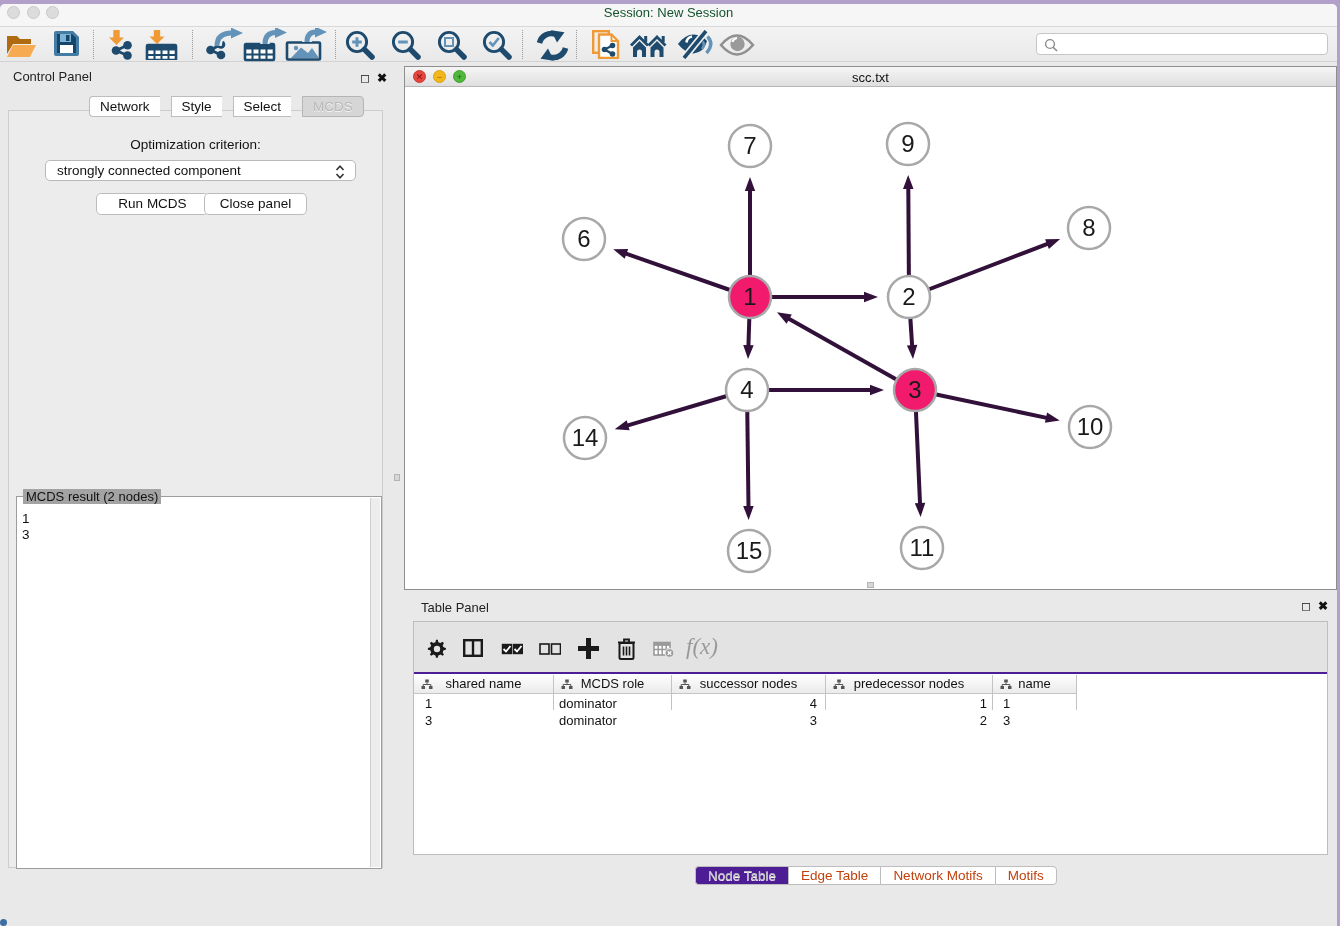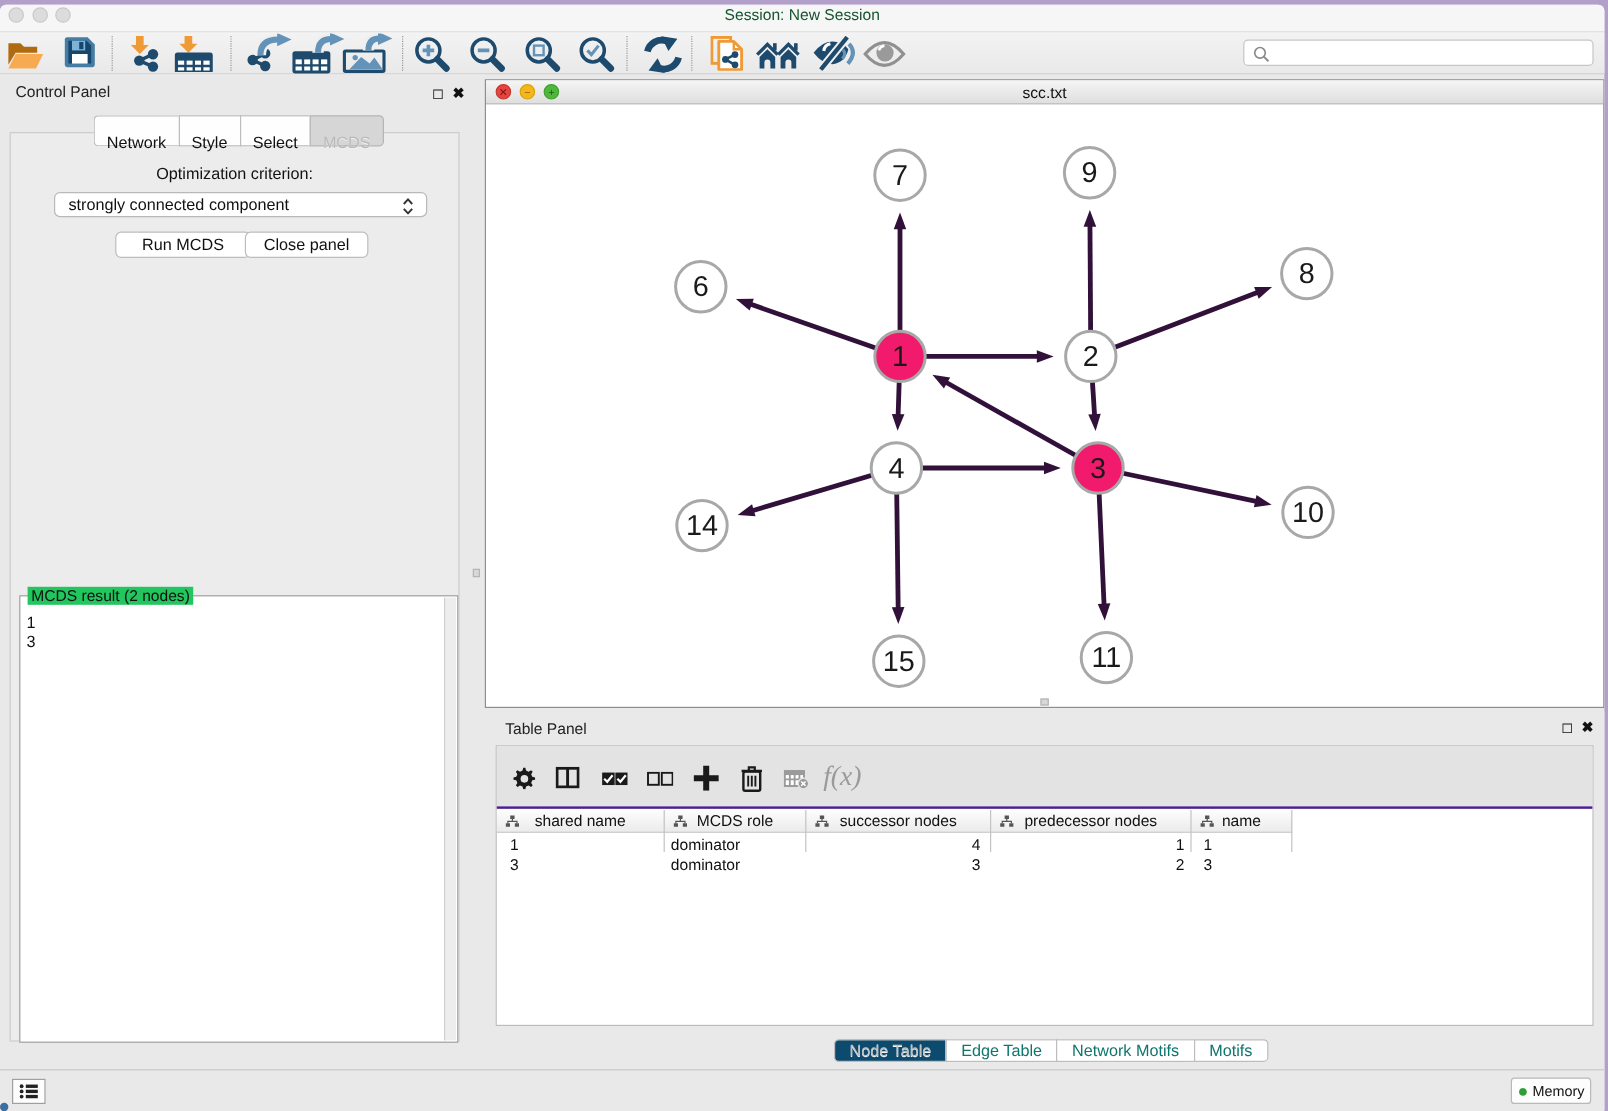--- a/index.html
+++ b/index.html
@@ -13,47 +13,47 @@
 
 .toolbar { position:absolute; left:0; top:23px; width:100%; height:35px; background:linear-gradient(#f3f3f3,#e9e9e9); border-bottom:1px solid #d2d2d2; }
 .toolbar svg { position:absolute; top:3px; }
 .tsep { position:absolute; top:3px; height:29px; width:1px; border-left:1px dotted #9a9a9a; }
 .search { position:absolute; left:1036px; top:6px; width:292px; height:22px; background:#fff; border:1px solid #c6c6c6; border-radius:4px; }
 
 .cpanel { position:absolute; left:0; top:58px; width:391px; height:830px; background:#e9e9e9; }
 .panel-head { font-size:13px; color:#222; }
 .winbtn { position:absolute; font-size:12px; color:#111; }
 .tabs { position:absolute; top:34px; left:78px; height:21px; display:flex; font-size:13.5px; z-index:3; }
-.tab { background:#fefefe; border:1px solid #bdbdbd; border-right:none; padding:12px 10px; height:21px; line-height:20px; text-align:center; color:#111; }
+.tab { background:#fefefe; border:1px solid #bdbdbd; border-right:none; padding:0 10px; height:21px; line-height:20px; text-align:center; color:#111;margin-left:11px; }
 .tab.first { border-radius:4px 0 0 4px; }
 .tab.sel { background:#d6d6d6; border:1px solid #b5b5b5; border-radius:0 4px 4px 0; color:#b9b9b9; text-shadow:0 1px 0 #f2f2f2; }
 .cp-pane { position:absolute; left:8px; top:48px; width:375px; height:758px; background:#ececec; border:1px solid #cccccc; }
 .opt-label { position:absolute; top:26px; width:100%; text-align:center; font-size:13.5px; color:#111; }
 .combo { position:absolute; left:36px; top:49px; width:311px; height:21px; background:#fff; border:1px solid #b9b9b9; border-radius:5px; font-size:13.5px; color:#111; line-height:20px; padding-left:11px; }
 .btn { position:absolute; height:22px; background:#fff; border:1px solid #bdbdbd; border-radius:5px; font-size:13.5px; color:#111; text-align:center; line-height:20px; }
 .mcds-box { position:absolute; left:7px; top:385px; width:366px; height:373px; background:#fff; border:1px solid #9d9d9d; }
-.mcds-label { position:absolute; left:6px; top:-8px; background:#22c55e; padding:0 3px; font-size:13px; color:#111; }
+.mcds-label { position:absolute; left:6px; top:-8px; background:#a3a3a3; padding:0 3px; font-size:13px; color:#111; }
 .mcds-scroll { position:absolute; right:1px; top:1px; width:10px; height:369px; background:#ededed; border-left:1px solid #cfcfcf; }
 
 .vdivider { position:absolute; left:391px; top:58px; width:13px; height:830px; background:#e9e9e9; }
 
 .netwin { position:absolute; left:404px; top:62px; width:933px; height:524px; background:#fff; border:1px solid #8e8e8e; }
 .net-titlebar { position:absolute; left:0; top:0; width:100%; height:20px; background:linear-gradient(#f5f5f5,#dfdfdf); border-bottom:1px solid #b6b6b6; }
 .net-title { position:absolute; width:100%; top:3px; text-align:center; font-size:13px; color:#111; font-weight:normal; }
 .mac { position:absolute; top:3px; width:13px; height:13px; border-radius:50%; font-size:9px; line-height:13px; text-align:center; }
 
 .tpanel { position:absolute; left:404px; top:589px; width:933px; height:299px; background:#e9e9e9; }
 .tp-inner { position:absolute; left:9px; top:28px; width:915px; height:234px; background:#fff; border:1px solid #bdbdbd; }
 .tp-toolbar { position:absolute; left:0; top:0; width:100%; height:52px; background:#e3e3e3; border-bottom:2px solid #4c1d95; }
 .thead { position:absolute; left:0px; top:53px; height:19px; background:linear-gradient(#fdfdfd,#ebebeb); border-bottom:1px solid #c5c5c5; font-size:13px; color:#111; }
 .thcell { position:absolute; top:0; height:35px; border-right:1px solid #c3c3c3; text-align:center; line-height:18px; }
 .trow { position:absolute; font-size:13px; color:#111; height:17px; line-height:17px; }
 .btabs { position:absolute; top:273px; left:291px; display:flex; font-size:13.5px; }
-.btab { background:#fff; border:1px solid #bdbdbd; border-right:none; padding:1px 12px 0 12px; height:19px; color:#0f766e; }
-.btab.sel { background:#0c4a6e; color:#c0c0c0; text-shadow:0 1px 0 #f5f5f5; border-radius:4px 0 0 4px; }
+.btab { background:#fff; border:1px solid #bdbdbd; border-right:none; padding:1px 12px 0 12px; height:19px; color:#c2410c; }
+.btab.sel { background:#4c1d95; color:#c0c0c0; text-shadow:0 1px 0 #f5f5f5; border-radius:4px 0 0 4px; }
 .btab.last { border-right:1px solid #bdbdbd; border-radius:0 4px 4px 0; }
 
 .statusbar { position:absolute; left:0; top:887px; width:1337px; height:34px; background:#e9e9e9; border-top:1px solid #c9c9c9; }
 .membtn { position:absolute; right:11px; top:6px; width:67px; height:22px; background:#fdfdfd; border:1px solid #b9b9b9; border-radius:3px; font-size:12px; color:#111; line-height:20px; text-align:center; }
 .listbtn { position:absolute; left:10px; top:7px; width:28px; height:21px; background:#fdfdfd; border:1px solid #9f9f9f; text-align:center; line-height:19px; font-size:12px; color:#111; }
 </style>
 </head>
 <body>
 <div class="app">
   <div class="titlebar">
@@ -360,25 +360,14 @@
     </div>
 
     <div class="btabs">
       <div class="btab sel">Node Table</div>
       <div class="btab">Edge Table</div>
       <div class="btab">Network Motifs</div>
       <div class="btab last">Motifs</div>
     </div>
   </div>
 
-  <div class="statusbar">
-    <div class="listbtn"><svg width="16" height="13" viewBox="0 0 16 13" style="margin-top:3px;">
-          <circle cx="2" cy="2.2" r="1.6" fill="#222"></circle>
-          <rect x="5.5" y="0.8" width="10" height="2.8" fill="#222"></rect>
-          <circle cx="2" cy="6.5" r="1.6" fill="#222"></circle>
-          <rect x="5.5" y="5.1" width="10" height="2.8" fill="#222"></rect>
-          <circle cx="2" cy="10.8" r="1.6" fill="#222"></circle>
-          <rect x="5.5" y="9.4" width="10" height="2.8" fill="#222"></rect>
-        </svg></div>
-    <div class="membtn"><span style="color:#2e9e3a;font-size:15px;vertical-align:-1px;">●</span> Memory</div>
-  </div>
 </div>
 <div style="position:absolute;left:0px;top:919px;width:7px;height:7px;border-radius:50%;background:#3a6ea5;z-index:5;"></div>
 
 </body></html>

